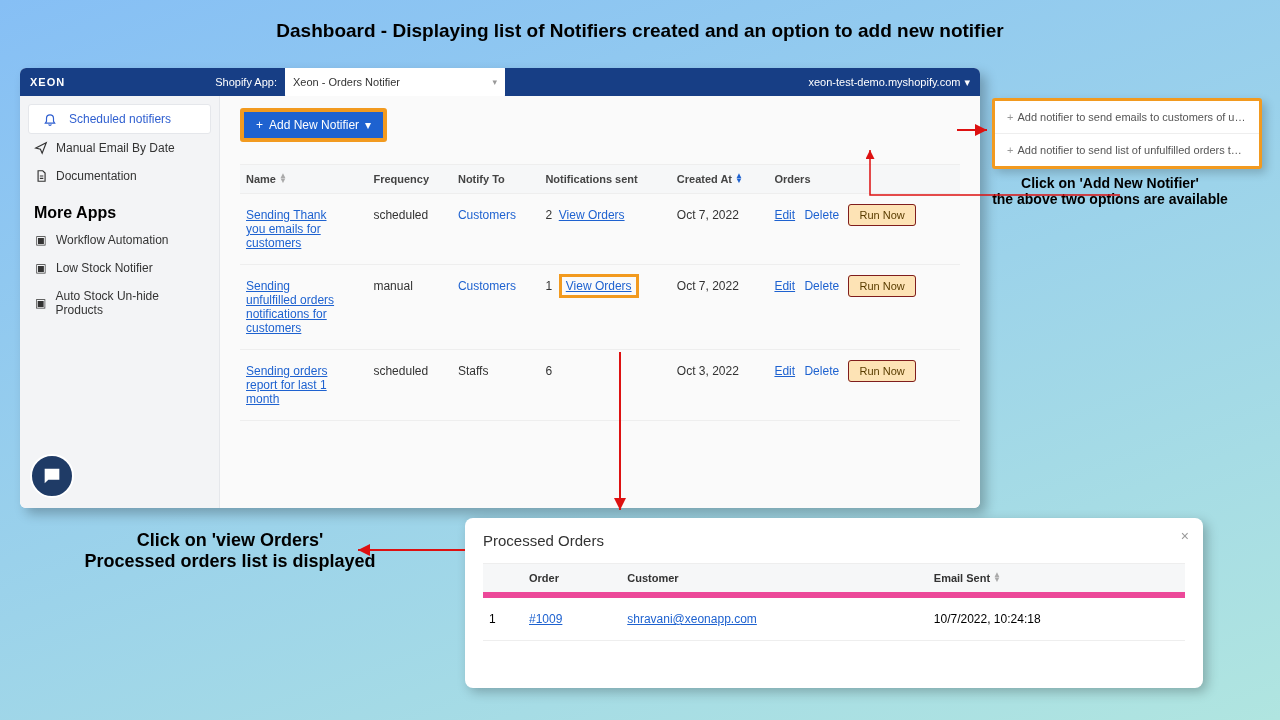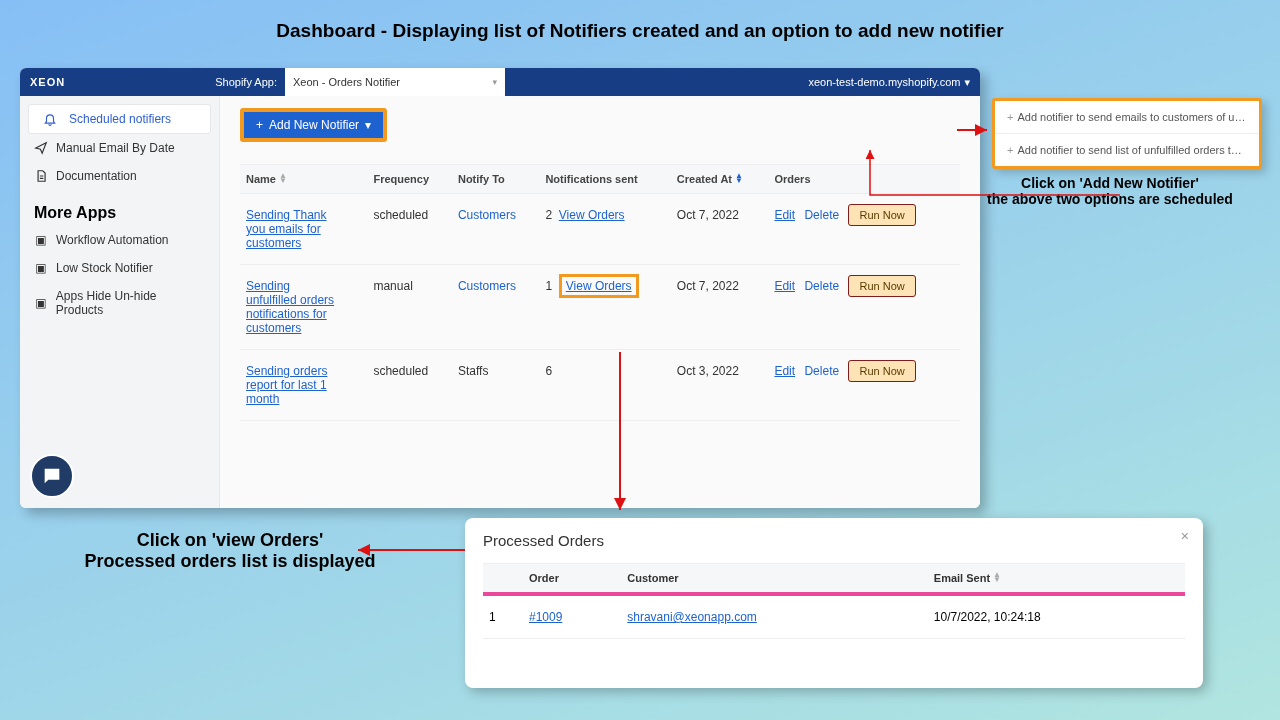--- a/index.html
+++ b/index.html
@@ -78,21 +78,21 @@
   
   .proc-panel {
     position:absolute; top:518px; left:465px; width:738px; height:170px;
     background:#fff; border-radius:8px; box-shadow:4px 4px 12px rgba(0,0,0,.25);
     padding:14px 18px; font-size:12px;
   }
   .proc-title { font-size:15px; color:#333; }
   .proc-sub { font-size:11px; color:#888; margin-top:4px; }
   .proc-close { position:absolute; top:10px; right:14px; color:#999; font-size:14px; cursor:pointer; }
   .proc-table { width:100%; margin-top:14px; border-collapse:collapse; }
-  .proc-table thead th { text-align:left; font-size:11px; color:#333; background:#f6f7f8; padding:8px 6px; border-top:1px solid #eee; border-bottom:4px solid #ec4899; }
+  .proc-table thead th { text-align:left; font-size:11px; color:#333; background:#f6f7f8; padding:8px 6px; border-top:1px solid #eee; border-bottom:6px solid #ec4899; }
   .proc-table tbody td { padding:14px 6px; border-bottom:1px solid #eee; }
   .link-u { color:#1e62d0; text-decoration:underline; cursor:pointer; }
   .caption-left {
     position:absolute; top:530px; left:70px; width:320px; text-align:center;
     font-weight:bold; font-size:18px;
   }
   
   svg.overlay { position:absolute; pointer-events:none; }
 </style>
 </head>
@@ -147,21 +147,21 @@
       <div class="nav-item">
         <span class="icon">▣</span>
         <span>Workflow Automation</span>
       </div>
       <div class="nav-item">
         <span class="icon">▣</span>
         <span>Low Stock Notifier</span>
       </div>
       <div class="nav-item">
         <span class="icon">▣</span>
-        <span>Apps Hide Un-hide Products</span>
+        <span>Auto Stock Un-hide Products</span>
       </div>
     </div>
 
     <div class="content">
       <div class="page-head">
         <div class="add-btn">
           <span>+</span>
           <span>Add New Notifier</span>
           <span>▾</span>
         </div>
@@ -232,21 +232,21 @@
       </svg>
   </div>
 </div>
 
 <div class="dropdown-pop">
   <div class="opt"><span class="plus">+</span><span>Add notifier to send emails to customers of unfulfilled orders</span></div>
   <div class="opt"><span class="plus">+</span><span>Add notifier to send list of unfulfilled orders to staff, admin ...</span></div>
 </div>
 <div class="caption-right">
   <div>Click on 'Add New Notifier'</div>
-  <div>the above two options are scheduled</div>
+  <div>the above two options are available</div>
 </div>
 
 <div class="proc-panel">
   <div class="proc-close">×</div>
   <div class="proc-title">Processed Orders</div>
   <table class="proc-table">
     <thead>
         <tr>
       <th style="width:40px"></th>
       <th>Order</th>

